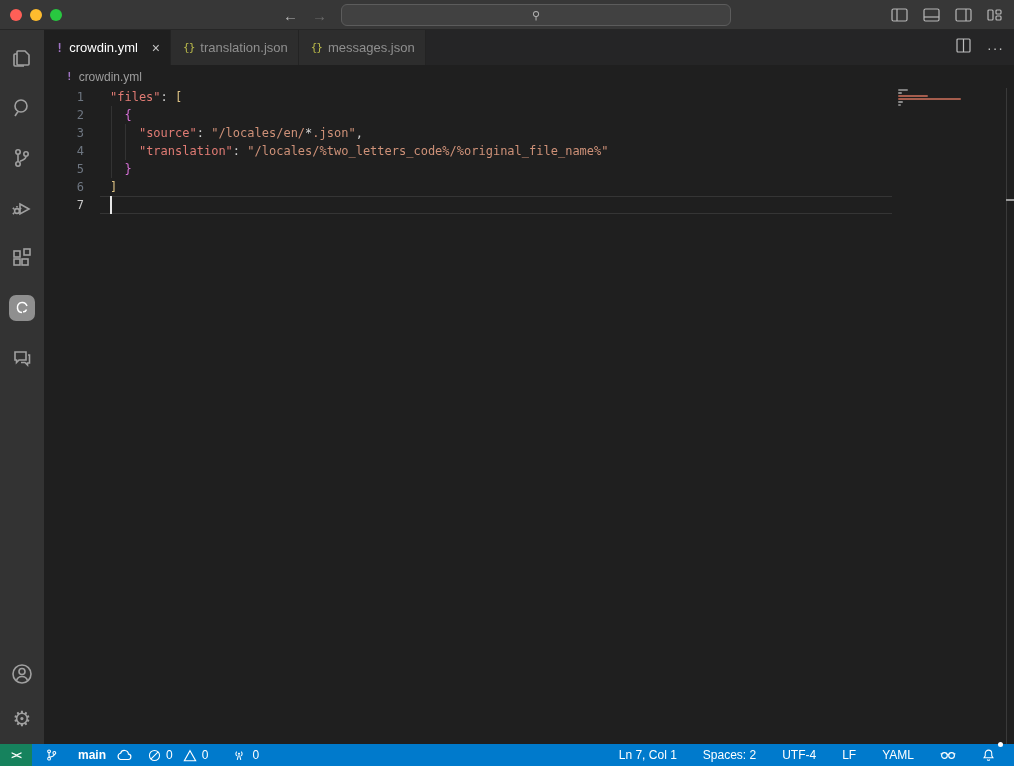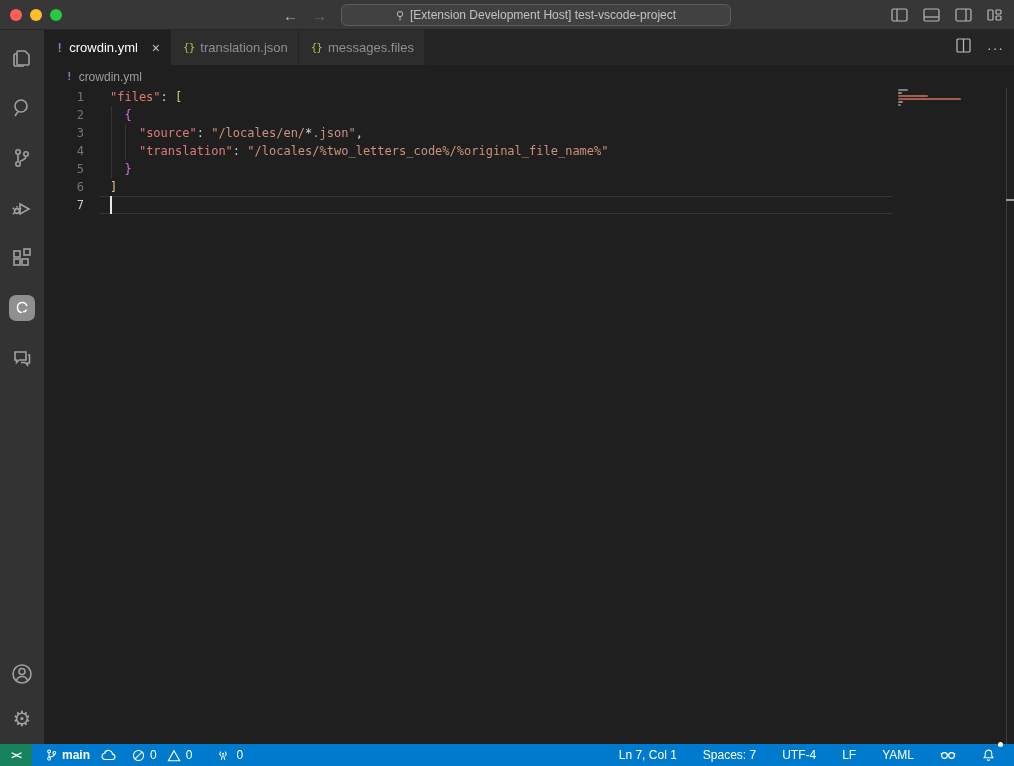--- a/index.html
+++ b/index.html
@@ -96,21 +96,20 @@
     <span class="tl red"></span>
     <span class="tl yellow"></span>
     <span class="tl green"></span>
   </div>
   <div class="nav-arrows">
     <span class="arrow-back">←</span>
     <span class="arrow-fwd">→</span>
   </div>
   <div class="cmd-center">
     <span class="mag">⚲</span>
-    <span>[Extension Development Host] test-vscode-project</span>
   </div>
   <div class="tb-icons">
     <span>
       <svg width="17" height="14" viewBox="0 0 17 14" fill="none" stroke="#b8b8b8" stroke-width="1.2">
         <rect x="1" y="1" width="15" height="12" rx="1.5"></rect>
           <line x1="6" y1="1" x2="6" y2="13"></line>
         </svg>
     </span>
     <span>
       <svg width="17" height="14" viewBox="0 0 17 14" fill="none" stroke="#b8b8b8" stroke-width="1.2">
@@ -210,21 +209,21 @@
         <span class="ticon-yaml">!</span>
         <span>crowdin.yml</span>
         <span class="close">×</span>
       </div>
       <div class="tab">
         <span class="ticon-json">{}</span>
         <span>translation.json</span>
       </div>
       <div class="tab">
         <span class="ticon-json">{}</span>
-        <span>messages.files</span>
+        <span>messages.json</span>
       </div>
       <div class="editor-actions">
         <span>
           <svg width="15" height="15" viewBox="0 0 15 15" fill="none" stroke="#bdbdbd" stroke-width="1.2">
             <rect x="1" y="1" width="13" height="13" rx="1"></rect>
               <line x1="7.5" y1="1" x2="7.5" y2="14"></line>
             </svg>
         </span>
         <span class="ellipsis">···</span>
       </div>
@@ -295,21 +294,21 @@
     <div class="sb-item">
       <span>
         <svg width="13" height="14" viewBox="0 0 16 16" fill="none" stroke="#ffffff" stroke-width="1.3">
           <circle cx="5" cy="3.5" r="1.7"></circle>
             <circle cx="11.5" cy="5.5" r="1.7"></circle>
             <circle cx="5" cy="12.5" r="1.7"></circle>
           <path d="M5 5.2v5.6"></path>
             <path d="M11.5 7.2c0 2.3-2.5 3-6.5 3.6"></path>
           </svg>
       </span>
-      <span style="font-weight:bold;">main</span>
+      <span style="font-weight:bold;margin-left:16px;">main</span>
     </div>
     <div class="sb-item">
       <span>
         <svg width="16" height="13" viewBox="0 0 18 14" fill="none" stroke="#ffffff" stroke-width="1.3">
           <path d="M5 11.5h8.5a3 3 0 0 0 .5-6 4.5 4.5 0 0 0-8.8-1A3.6 3.6 0 0 0 5 11.5z"></path>
           </svg>
       </span>
     </div>
     <div class="sb-item" style="gap:5px; margin-left:6px;">
       <span>
@@ -332,21 +331,21 @@
           <circle cx="8" cy="6.5" r="1.2" fill="#ffffff" stroke="none"></circle>
           <path d="M5.5 9A3.5 3.5 0 0 1 5.5 4M10.5 4a3.5 3.5 0 0 1 0 5"></path>
           <path d="M7.3 8.5L6 13.5M8.7 8.5l1.3 5"></path>
           </svg>
       </span>
       <span>0</span>
     </div>
   </div>
   <div class="sb-right">
     <span class="sb-item">Ln 7, Col 1</span>
-    <span class="sb-item">Spaces: 7</span>
+    <span class="sb-item">Spaces: 2</span>
     <span class="sb-item">UTF-4</span>
     <span class="sb-item">LF</span>
     <span class="sb-item">YAML</span>
     <span class="sb-item">
       <span>
         <svg width="16" height="13" viewBox="0 0 18 14" fill="none" stroke="#ffffff" stroke-width="1.3">
           <circle cx="5" cy="7" r="3.2"></circle>
             <circle cx="13" cy="7" r="3.2"></circle>
           <path d="M8.2 6.2c.5-.5 1.1-.5 1.6 0"></path>
             <path d="M1.8 5.5L.8 4.8M16.2 5.5l1-0.7"></path>

